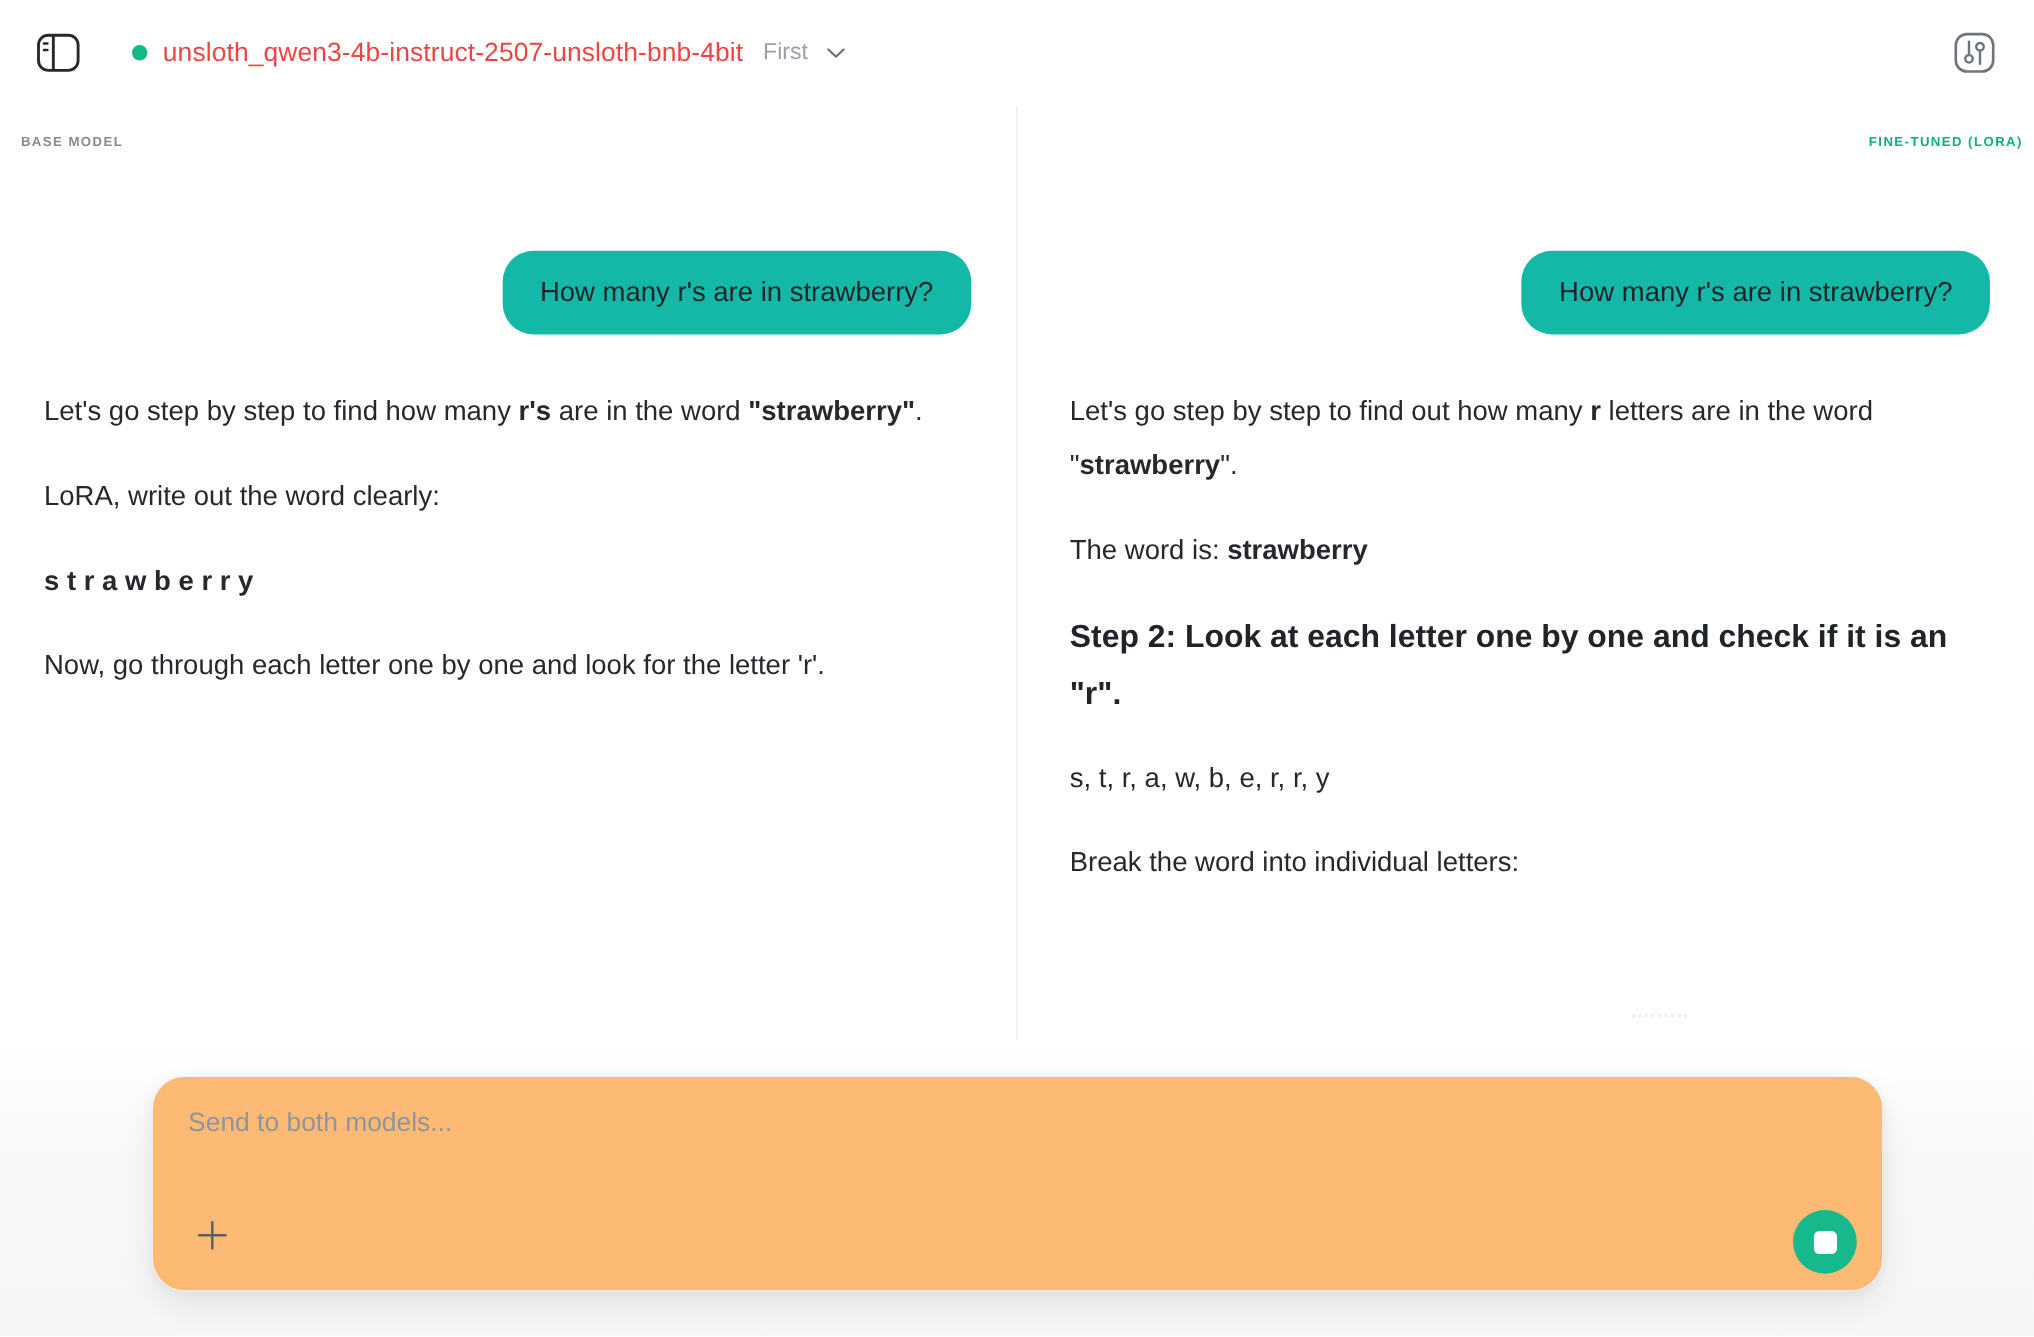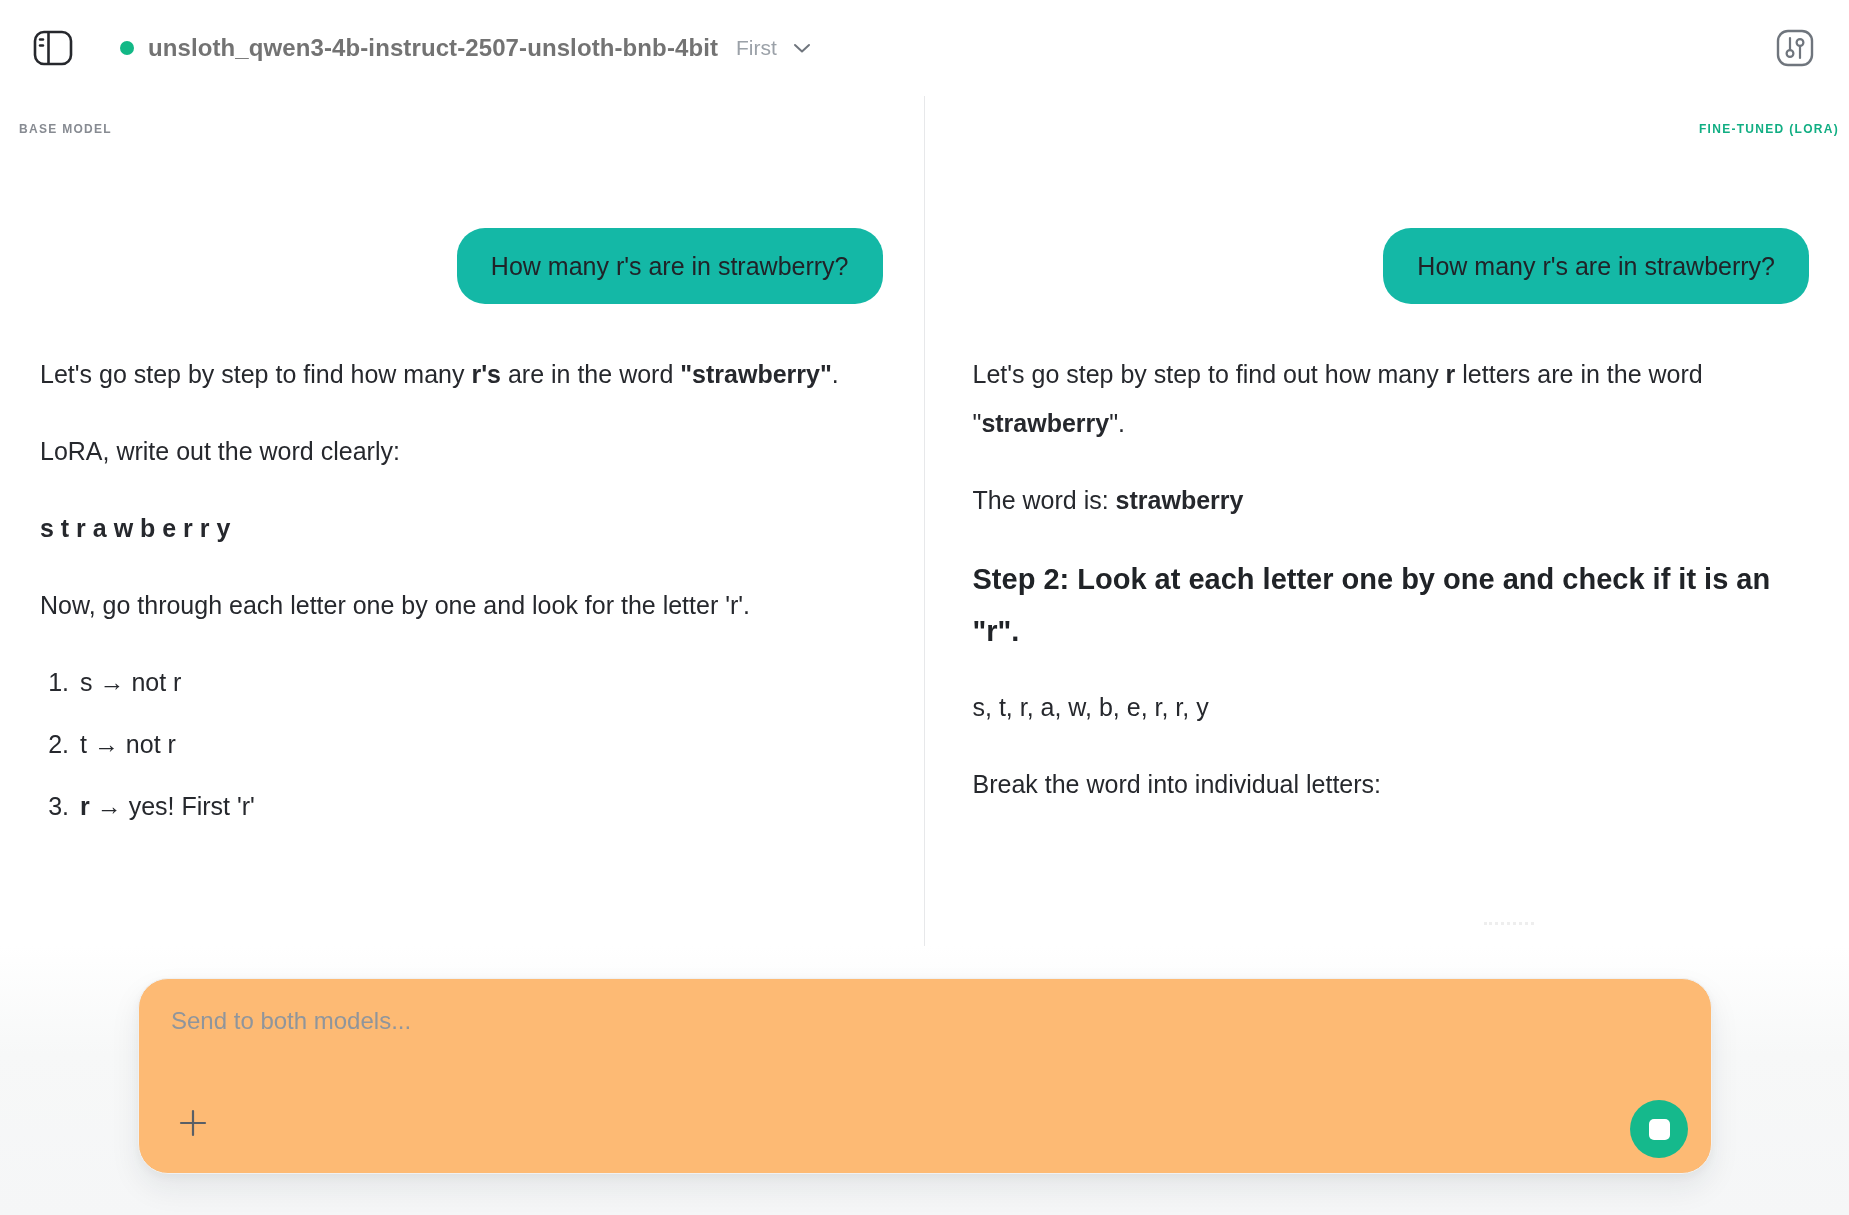--- a/index.html
+++ b/index.html
@@ -19,21 +19,21 @@
   .sidebar-toggle {
     width:46px; height:46px; border:none; background:transparent; padding:0;
     display:flex; align-items:center; justify-content:center; cursor:pointer;
   }
   .model-selector {
     display:flex; align-items:center; gap:14px; margin-left:34px;
     background:transparent; border:none; padding:6px 10px; cursor:pointer;
     font-family:"Liberation Sans", sans-serif;
   }
   .status-dot { width:14px; height:14px; border-radius:50%; background:#12b886; flex:0 0 auto; }
-  .model-name { font-size:24px; font-weight:700; color:#737373; letter-spacing:0.1px;text-align:center; }
+  .model-name { font-size:24px; font-weight:400; color:#ef4444; letter-spacing:0.1px;text-align:center; }
   .adapter-badge { font-size:21px; font-weight:500; color:#9ba1a8; margin-left:4px; }
   .chevron { margin-left:2px; display:flex; align-items:center; }
   .header-spacer { flex:1; }
   .settings-button {
     width:48px; height:48px; border:none; background:transparent; padding:0;
     display:flex; align-items:center; justify-content:center; cursor:pointer;
   }
 
   
   .columns {
@@ -148,25 +148,20 @@
     <div class="col-label left">BASE MODEL</div>
     <div class="col-content">
       <div class="bubble-row">
         <div class="user-bubble">How many r's are in strawberry?</div>
       </div>
       <div class="msg">
         <p><span>Let's go step by step to find how many </span><b>r's</b><span> are in the word </span><b>"strawberry"</b><span>.</span></p>
         <p>LoRA, write out the word clearly:</p>
         <p><b>s t r a w b e r r y</b></p>
         <p>Now, go through each letter one by one and look for the letter 'r'.</p>
-        <ol>
-          <li><span>s → not r</span></li>
-          <li><span>t → not r</span></li>
-          <li><b>r</b><span> → yes! First 'r'</span></li>
-        </ol>
       </div>
     </div>
   </section>
 
   <section class="col right">
     <div class="col-label right">FINE-TUNED (LORA)</div>
     <div class="col-content">
       <div class="bubble-row">
         <div class="user-bubble">How many r's are in strawberry?</div>
       </div>

